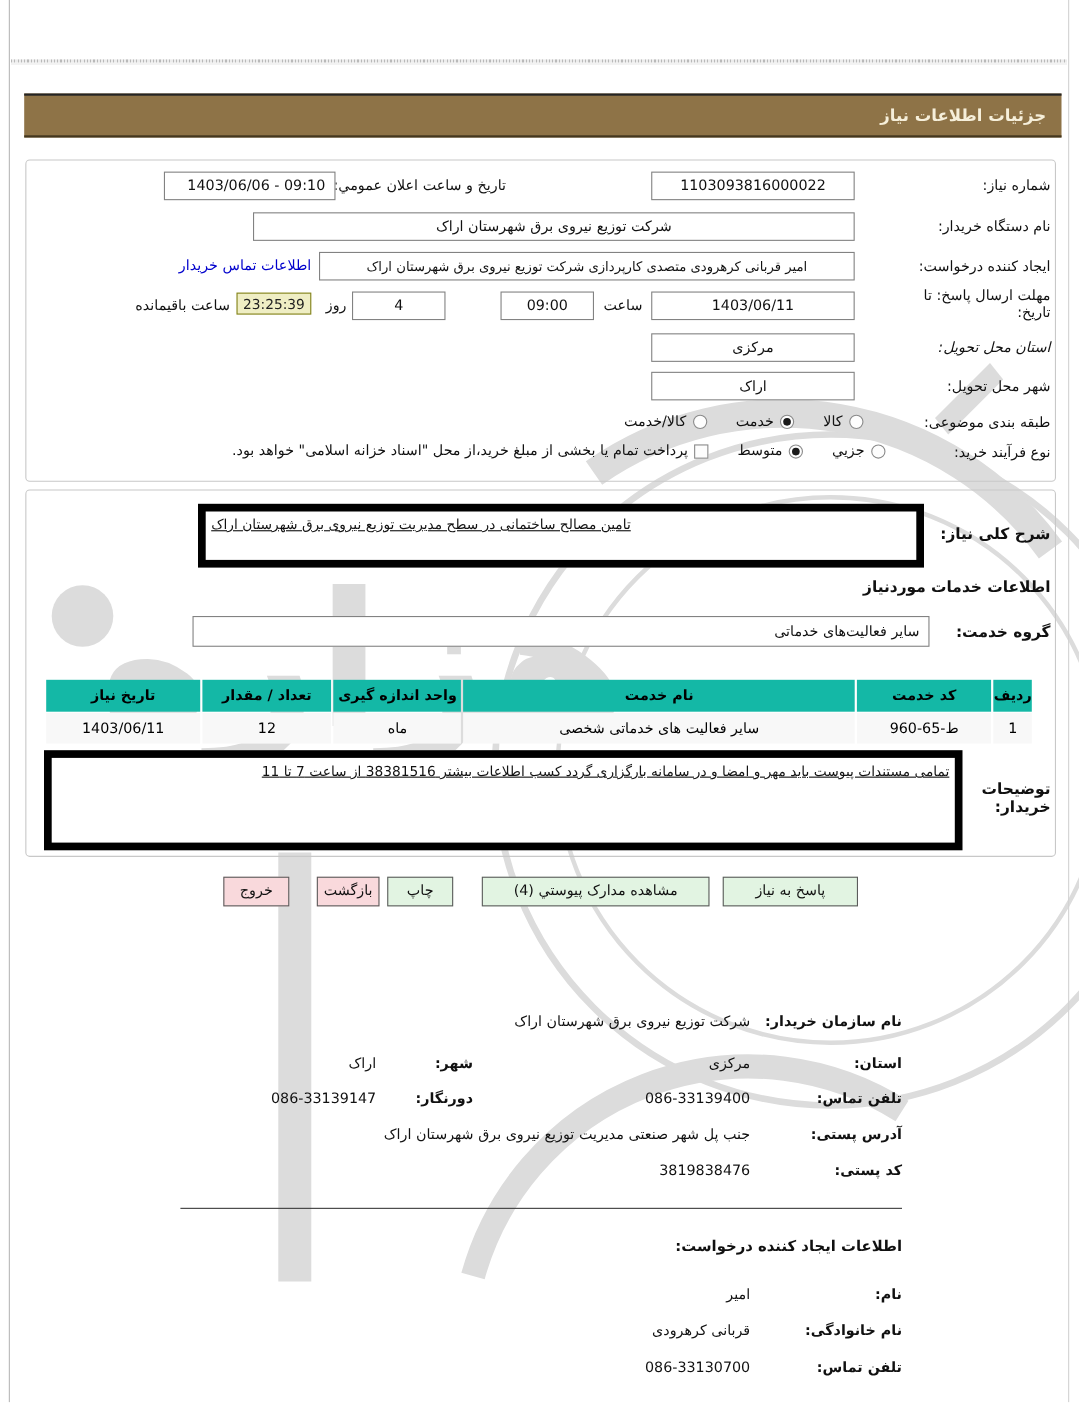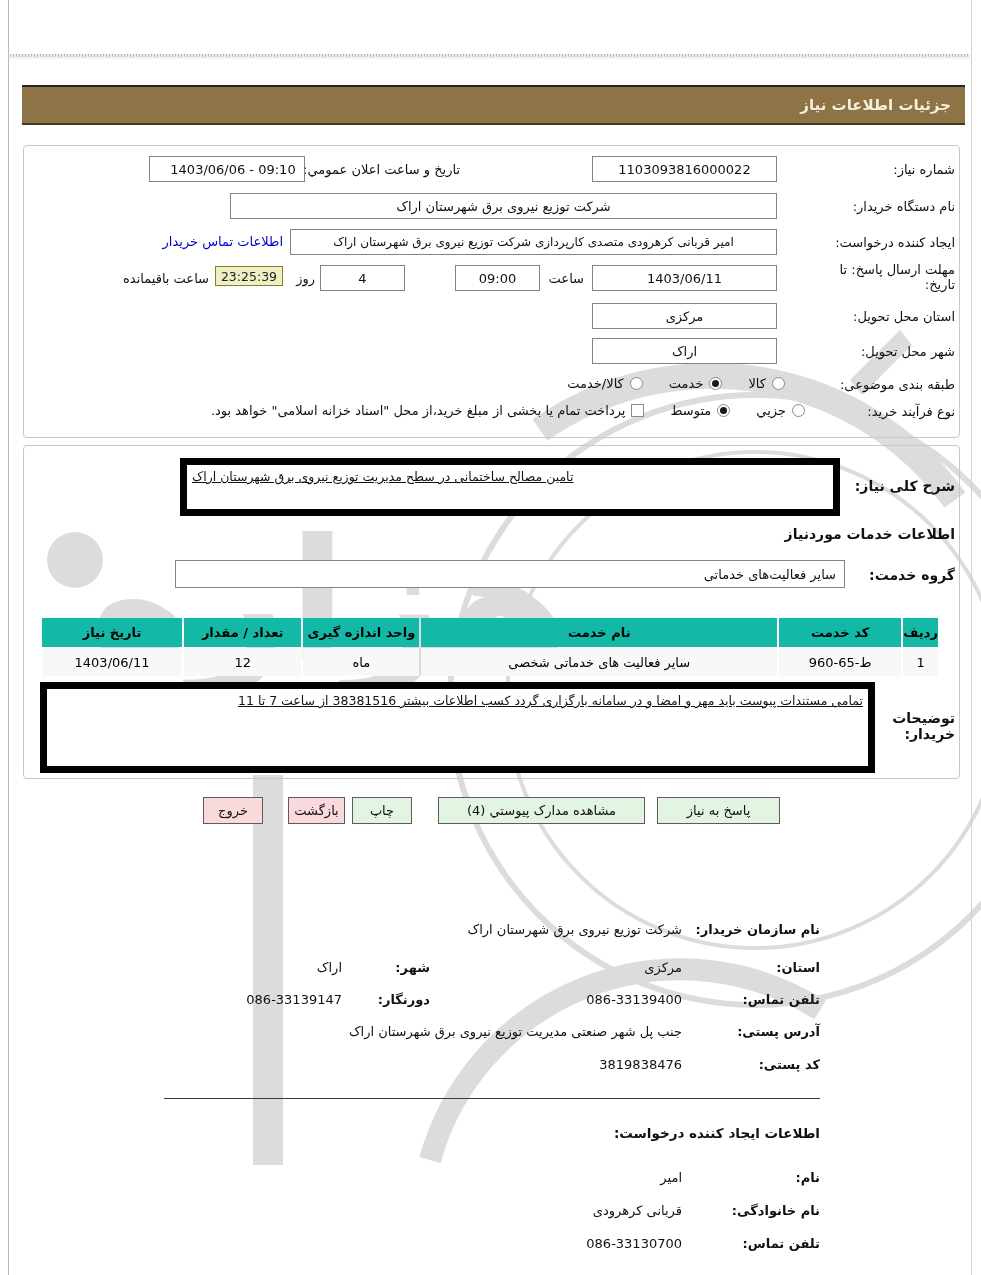--- a/index.html
+++ b/index.html
@@ -113,21 +113,21 @@
   <span class="abs lbl z1" style="top:262px; right:26px;">مهلت ارسال پاسخ: تا
 تاریخ:</span>
   <div class="abs field ltr z1" style="top:265px; right:204px; width:185px;">1403/06/11</div>
   <span class="abs lbl z1" style="top:271px; right:397px;">ساعت</span>
   <div class="abs field ltr z1" style="top:265px; right:441px; width:85px;">09:00</div>
   <div class="abs field z1" style="top:265px; right:576px; width:85px;">4</div>
   <span class="abs lbl z1" style="top:271px; right:666px;">روز</span>
   <div class="abs countdown z1" style="top:266px; right:698px; width:68px;">23:25:39</div>
   <span class="abs lbl z1" style="top:271px; right:772px;">ساعت باقیمانده</span>
 
-  <span class="abs lbl z1" style="top:309px; right:26px;">استان محل تحویل:</span>
+  <span class="abs lbl z1" style="top:309px; right:26px;font-style:italic;">استان محل تحویل:</span>
   <div class="abs field z1" style="top:303px; right:204px; width:185px;">مرکزی</div>
 
   <span class="abs lbl z1" style="top:344px; right:26px;">شهر محل تحویل:</span>
   <div class="abs field z1" style="top:338px; right:204px; width:185px;">اراک</div>
 
   <span class="abs lbl z1" style="top:377px; right:26px;">طبقه بندی موضوعی:</span>
   <div class="abs radio-row z1" style="top:376px; right:196px;">
     <span class="radio"></span>
     <span class="opt-label">کالا</span>
     <span class="gap"></span>

